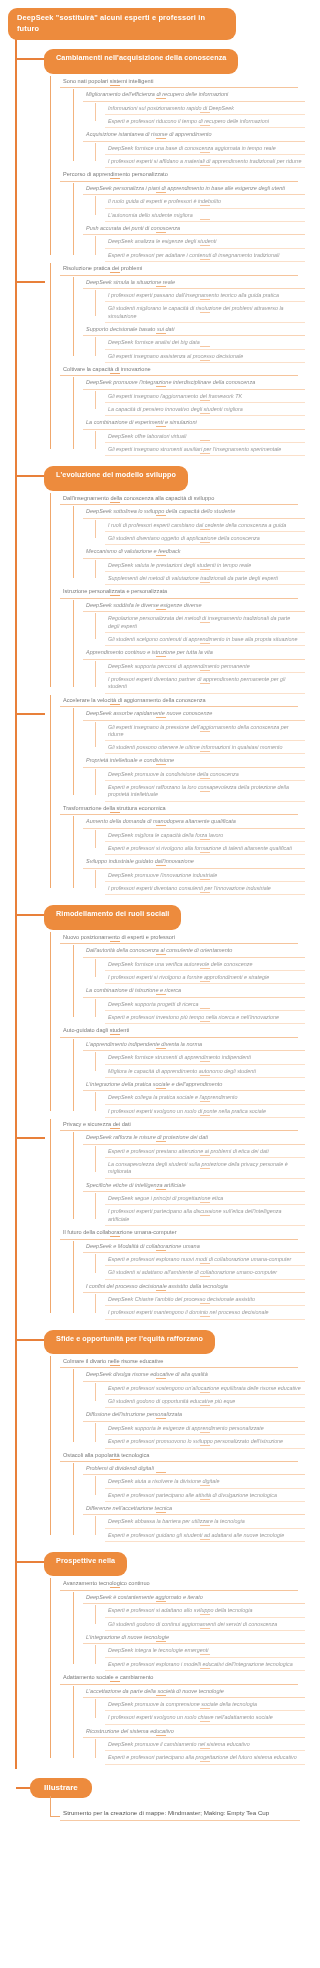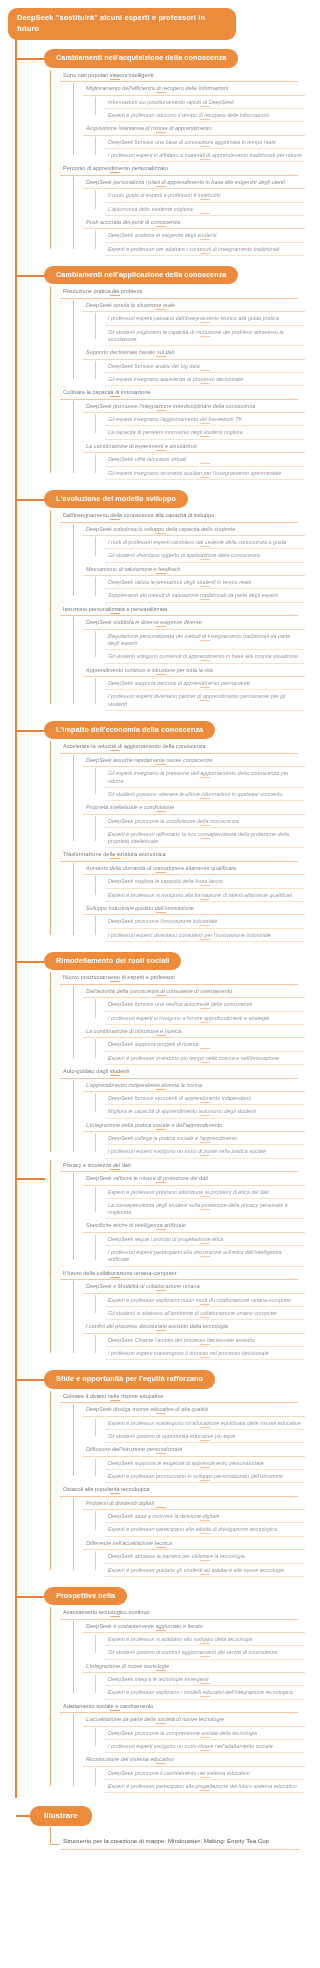--- a/index.html
+++ b/index.html
@@ -47,21 +47,21 @@
   }
 
   
   .l1 {
     position: relative;
     margin: 9px 0 2px 44px;
     display: inline-block;
     background: #ED8B3D;
     color: #ffffff;
     border-radius: 9px;
-    padding: 4px 12px 5px 12px;
+    padding: 4px 12px 11px 12px;
     font-size: 7.2px;
     font-weight: bold;
     line-height: 1.3;
     letter-spacing: 0.1px;
   }
   .l1wrap { position: relative; }
   
   .l1wrap::before {
     content: "";
     position: absolute;
@@ -238,21 +238,21 @@
                 <span class="lead"></span>
                 <span class="txt">DeepSeek analizza le esigenze degli studenti</span>
               </div>
               <div class="row l4">
                 <span class="lead"></span>
                 <span class="txt">Esperti e professori per adattare i contenuti di insegnamento tradizionali</span>
               </div>
             </div>
           </div>
         </div></div>
-      <div class="l1wrap"><div class="l1">Cambiamenti nell'applicazione della conoscenza</div><div class="grp g2">
+      <div class="l1wrap"><div class="grp g2">
           <div class="spine"></div>
           <div class="row l2">
             <span class="lead"></span>
             <span class="txt">Risoluzione pratica dei problemi</span>
           </div>
           <div class="grp g3">
             <div class="spine"></div>
             <div class="row l3">
               <span class="lead"></span>
               <span class="txt">DeepSeek simula la situazione reale</span>
@@ -392,21 +392,21 @@
                 <span class="lead"></span>
                 <span class="txt">DeepSeek supporta percorsi di apprendimento permanente</span>
               </div>
               <div class="row l4">
                 <span class="lead"></span>
                 <span class="txt">I professori esperti diventano partner di apprendimento permanente per gli studenti</span>
               </div>
             </div>
           </div>
         </div></div>
-      <div class="l1wrap"><div class="l1">L'impatto dell'economia della conoscenza</div><div class="grp g2">
+      <div class="l1wrap"><div class="grp g2">
           <div class="spine"></div>
           <div class="row l2">
             <span class="lead"></span>
             <span class="txt">Accelerare la velocità di aggiornamento della conoscenza</span>
           </div>
           <div class="grp g3">
             <div class="spine"></div>
             <div class="row l3">
               <span class="lead"></span>
               <span class="txt">DeepSeek assorbe rapidamente nuove conoscenze</span>

